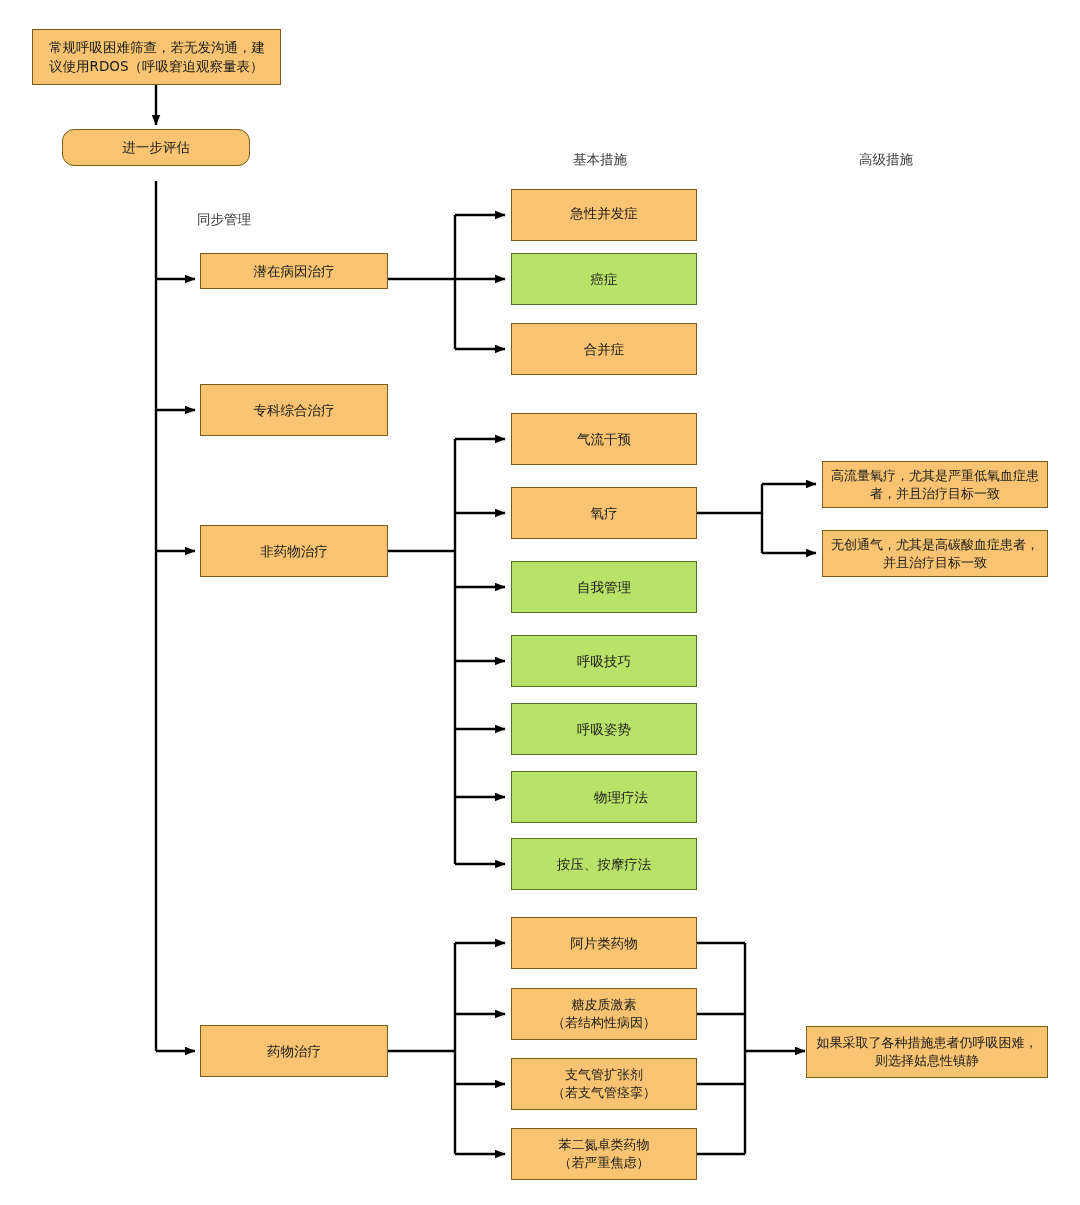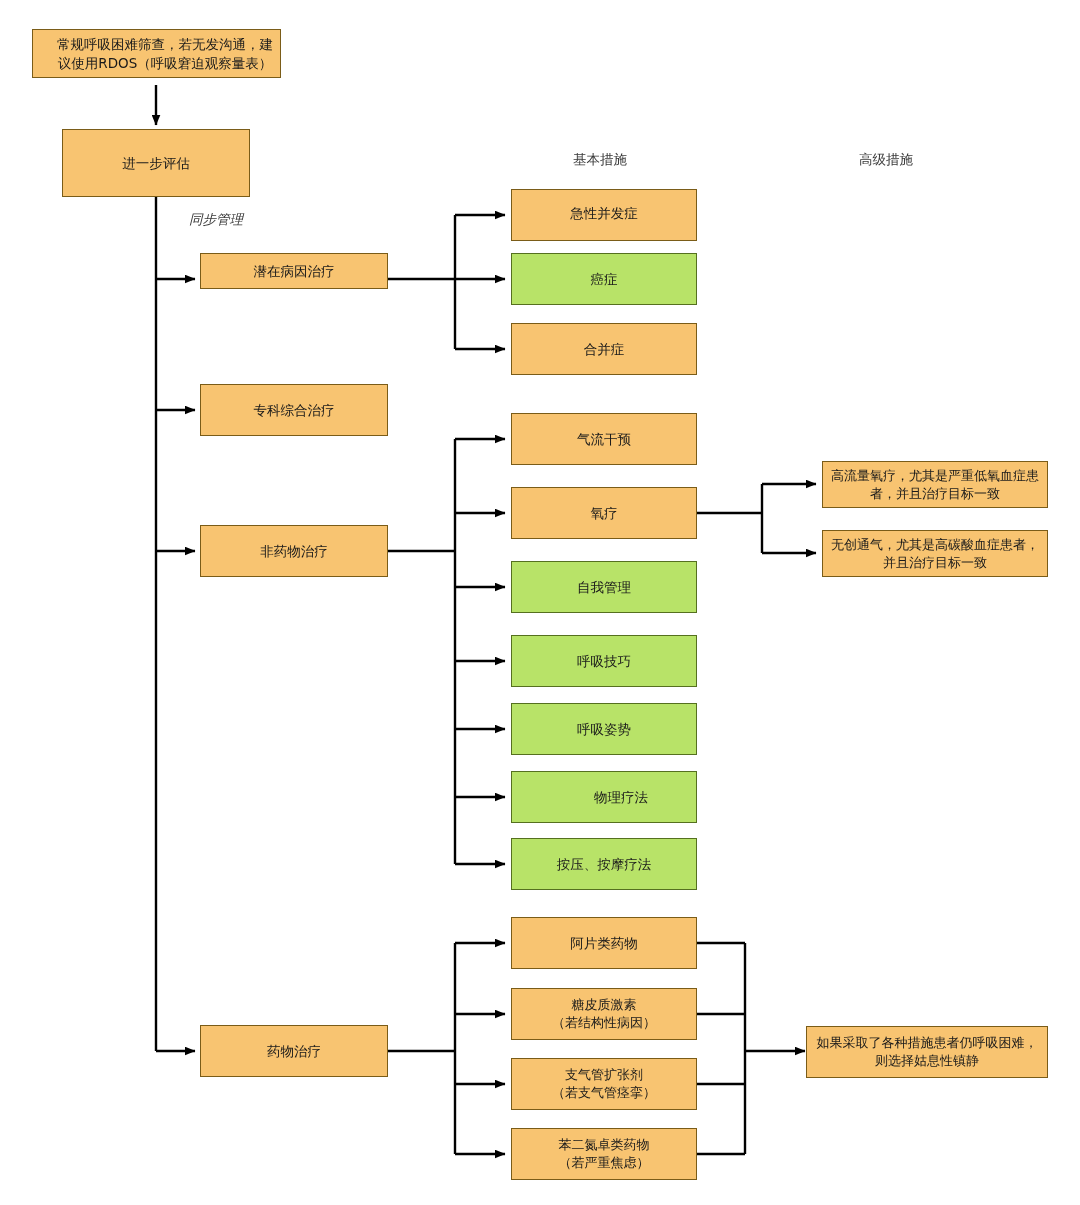--- a/index.html
+++ b/index.html
@@ -81,25 +81,25 @@
 
       <path d="M697,943 L745,943"></path>
       <path d="M697,1014 L745,1014"></path>
       <path d="M697,1084 L745,1084"></path>
       <path d="M697,1154 L745,1154"></path>
       <path d="M745,943 L745,1154"></path>
       <path d="M745,1051 L805,1051" marker-end="url(#arrow)"></path>
     </g>
   </svg>
 
-  <div class="node" style="left:32px;top:29px;width:249px;height:49px;text-align:center;justify-content:flex-start;padding-left:23px;">常规呼吸困难筛查，若无发沟通，建议使用RDOS（呼吸窘迫观察量表）</div>
+  <div class="node" style="left:32px;top:29px;width:249px;height:56px;text-align:left;justify-content:flex-start;padding-left:16px;">常规呼吸困难筛查，若无发沟通，建议使用RDOS（呼吸窘迫观察量表）</div>
 
-  <div class="node" style="left:62px;top:129px;width:188px;height:68px;">进一步评估</div>
+  <div class="node" style="left:62px;top:129px;width:188px;height:37px;border-radius:12px;">进一步评估</div>
 
-  <div class="label" style="left:189px;top:211px;font-style:italic;">同步管理</div>
+  <div class="label" style="left:197px;top:211px;">同步管理</div>
   <div class="label" style="left:573px;top:151px;">基本措施</div>
   <div class="label" style="left:859px;top:151px;">高级措施</div>
 
   <div class="node" style="left:200px;top:253px;width:188px;height:36px;">潜在病因治疗</div>
   <div class="node" style="left:200px;top:384px;width:188px;height:52px;">专科综合治疗</div>
   <div class="node" style="left:200px;top:525px;width:188px;height:52px;">非药物治疗</div>
   <div class="node" style="left:200px;top:1025px;width:188px;height:52px;">药物治疗</div>
 
   <div class="node" style="left:511px;top:189px;width:186px;height:52px;font-family:Liberation Mono, monospace;">急性并发症</div>
   <div class="node green" style="left:511px;top:253px;width:186px;height:52px;">癌症</div>

